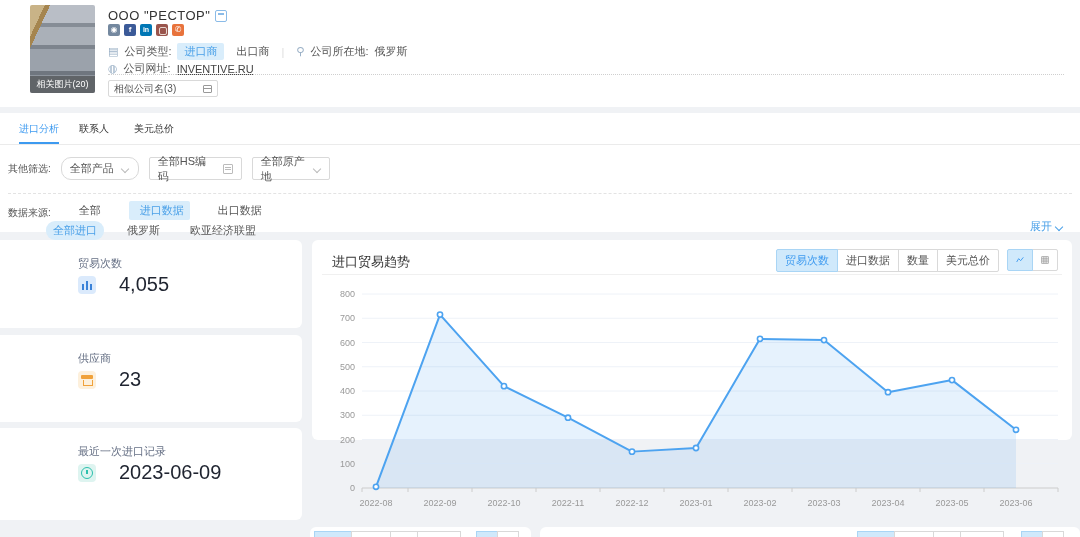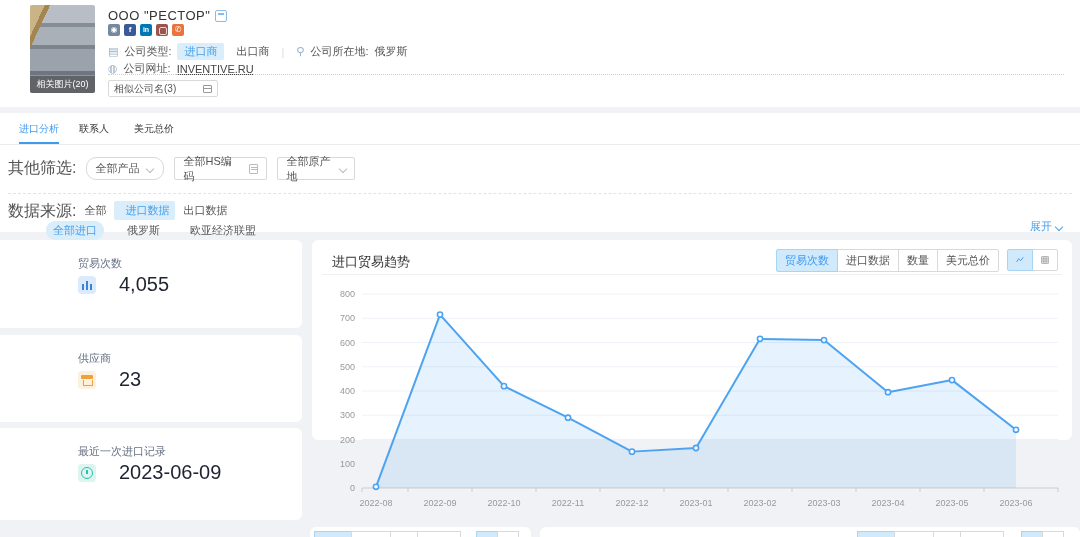--- a/index.html
+++ b/index.html
@@ -45,31 +45,31 @@
   .btn-gray { background:#e4e4e4; color:#999; }
   .btn-plain { background:#fff; color:#444; border:1px solid #ccc; }
   .tcrm-ic { width:10px; height:10px; background:#fff; border-radius:2px; position:relative; }
   .tcrm-ic::after { content:""; position:absolute; left:2px; top:2px; width:6px; height:6px; background:#1a7fd4; }
 
   
   .section2 { left:0; top:113px; width:1080px; height:119px; background:#fff; }
   .tabbar { left:0; top:0; width:100%; height:32px; border-bottom:1px solid #ebebeb; position:absolute; }
   .tab { position:absolute; top:0; height:31px; line-height:31px; font-size:10px; color:#333; cursor:pointer; }
   .tab.active { color:#3d9af0; border-bottom:2px solid #3d9af0; }
-  .filter-label { font-size:16px; color:#555; }
+  .filter-label { font-size:10px; color:#555; }
   .fl-row { left:8px; top:44px; display:flex; align-items:center; gap:10px; }
   .fbox { height:23px; border:1px solid #d9d9d9; border-radius:2px; background:#fff; display:flex; align-items:center; font-size:11px; color:#555; padding:0 8px; gap:8px; }
   .chev { width:8px; height:8px; position:relative; }
   .chev::after { content:""; position:absolute; left:0; top:1px; width:5px; height:5px; border-right:1px solid #bbb; border-bottom:1px solid #bbb; transform:rotate(45deg); }
   .cal-ic { width:10px; height:10px; border:1px solid #bbb; border-radius:1px; position:relative; }
   .cal-ic::after { content:""; position:absolute; left:1px; top:-3px; width:2px; height:3px; border-left:1px solid #bbb; border-right:1px solid #bbb; margin-left:2px; }
   .hs-ic { width:10px; height:10px; border:1px solid #bbb; border-radius:1px; position:relative; }
   .hs-ic::after { content:""; position:absolute; left:1px; top:2px; width:6px; height:1px; background:#bbb; box-shadow:0 2px 0 #bbb; }
   .dashed { left:8px; top:80px; width:1064px; border-top:1px dashed #e3e3e3; }
-  .src-row { left:8px; top:88px; display:flex; align-items:flex-start; gap:2px; font-size:11px; color:#555; }
+  .src-row { left:8px; top:88px; display:flex; align-items:flex-end; gap:22px; font-size:11px; color:#555; }
   .src-row .opt { cursor:pointer; padding:2px 6px; }
   .src-row .opt.active { background:#d9edfb; color:#4aa0e8; border-radius:2px;padding-left:11px; }
   .sub-row { left:46px; top:108px; display:flex; align-items:center; gap:16px; font-size:11px; color:#555; }
   .sub-row .opt { cursor:pointer; padding:2px 7px; }
   .sub-row .opt.active { background:#d9edfb; color:#4aa0e8; border-radius:9px; }
   .expand { right:16px; top:106px; color:#4aa0e8; font-size:11px; display:flex; align-items:center; gap:4px; cursor:pointer; }
   .chev-blue { width:8px; height:8px; position:relative; }
   .chev-blue::after { content:""; position:absolute; left:0; top:1px; width:5px; height:5px; border-right:1px solid #4aa0e8; border-bottom:1px solid #4aa0e8; transform:rotate(45deg); }
 
   

